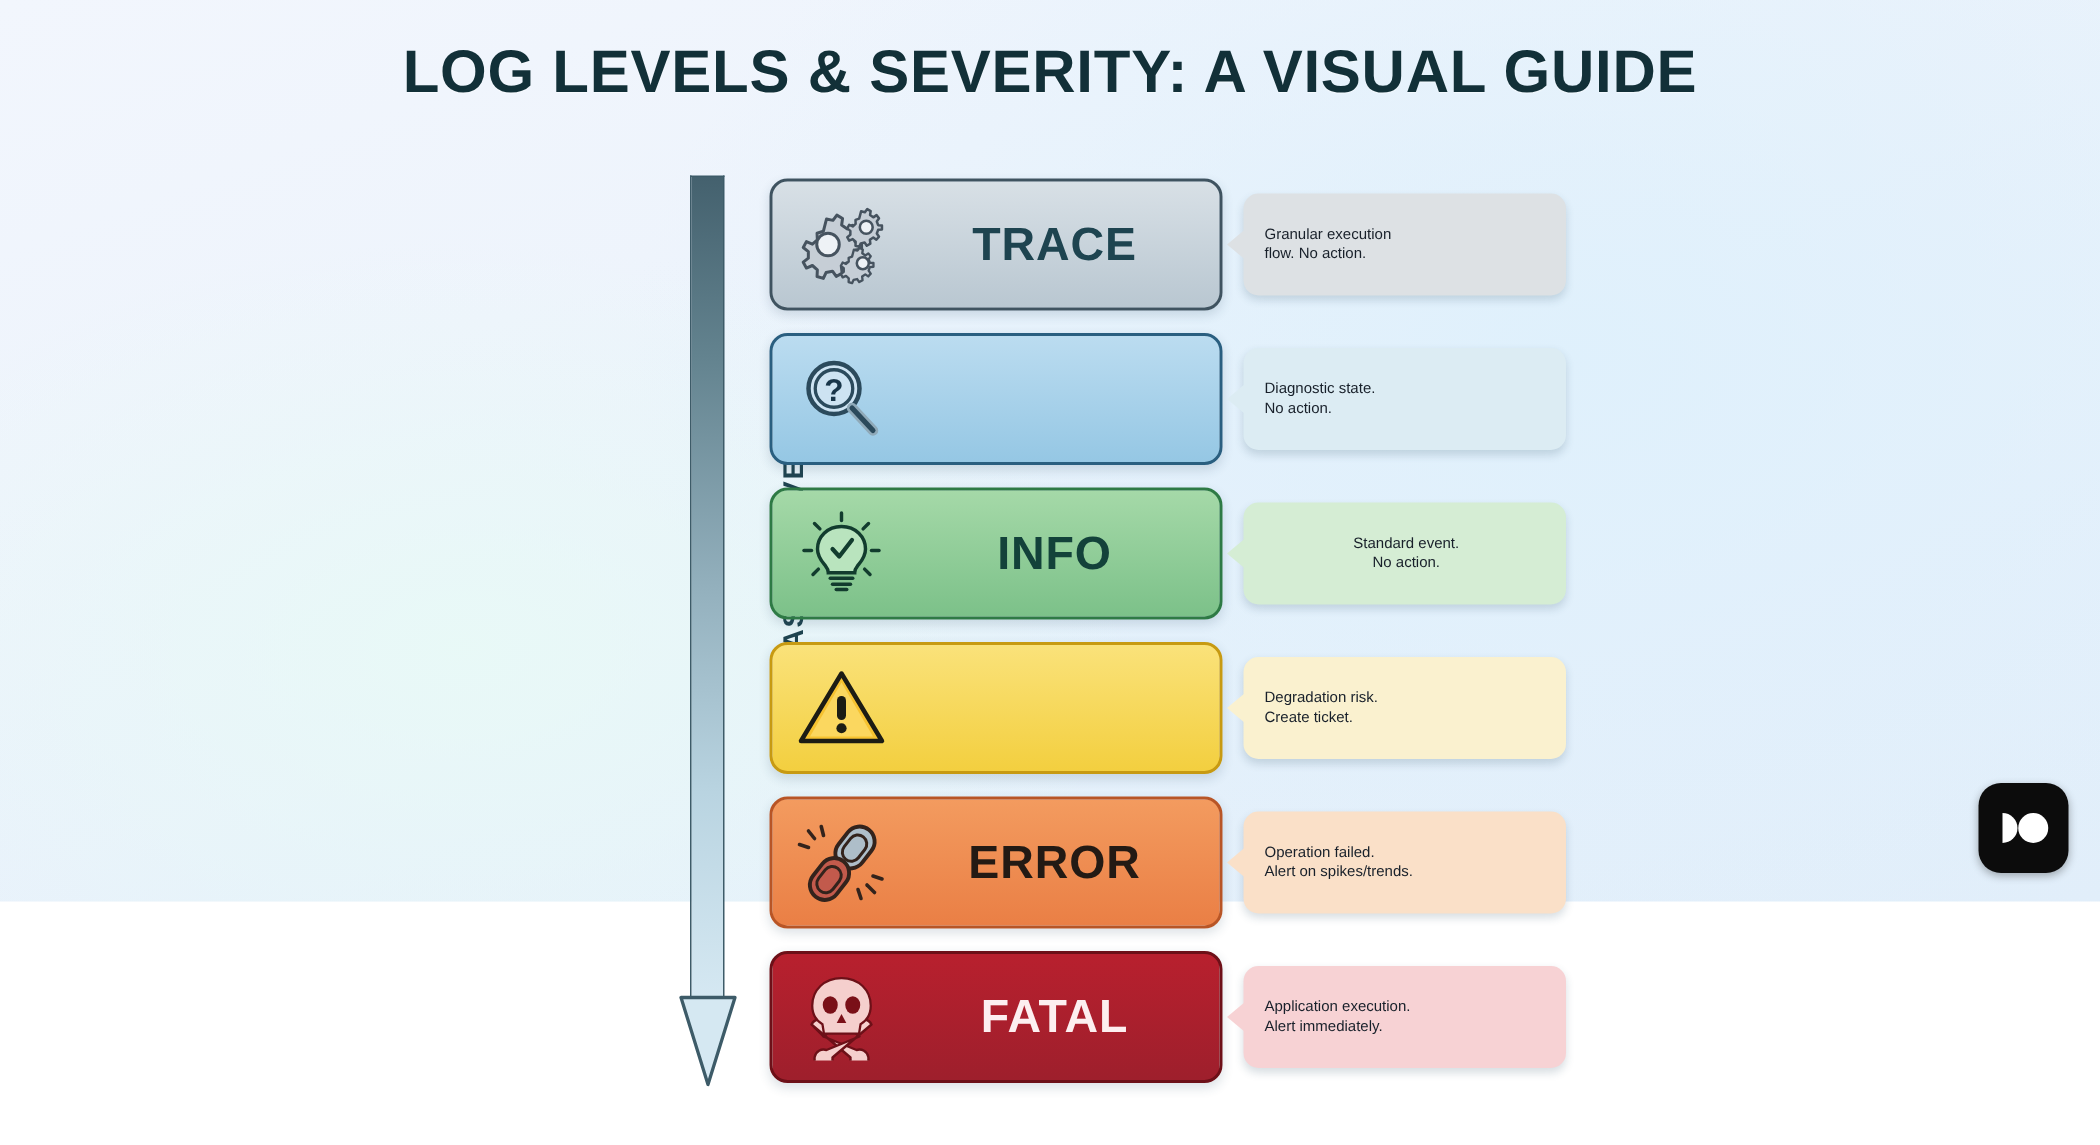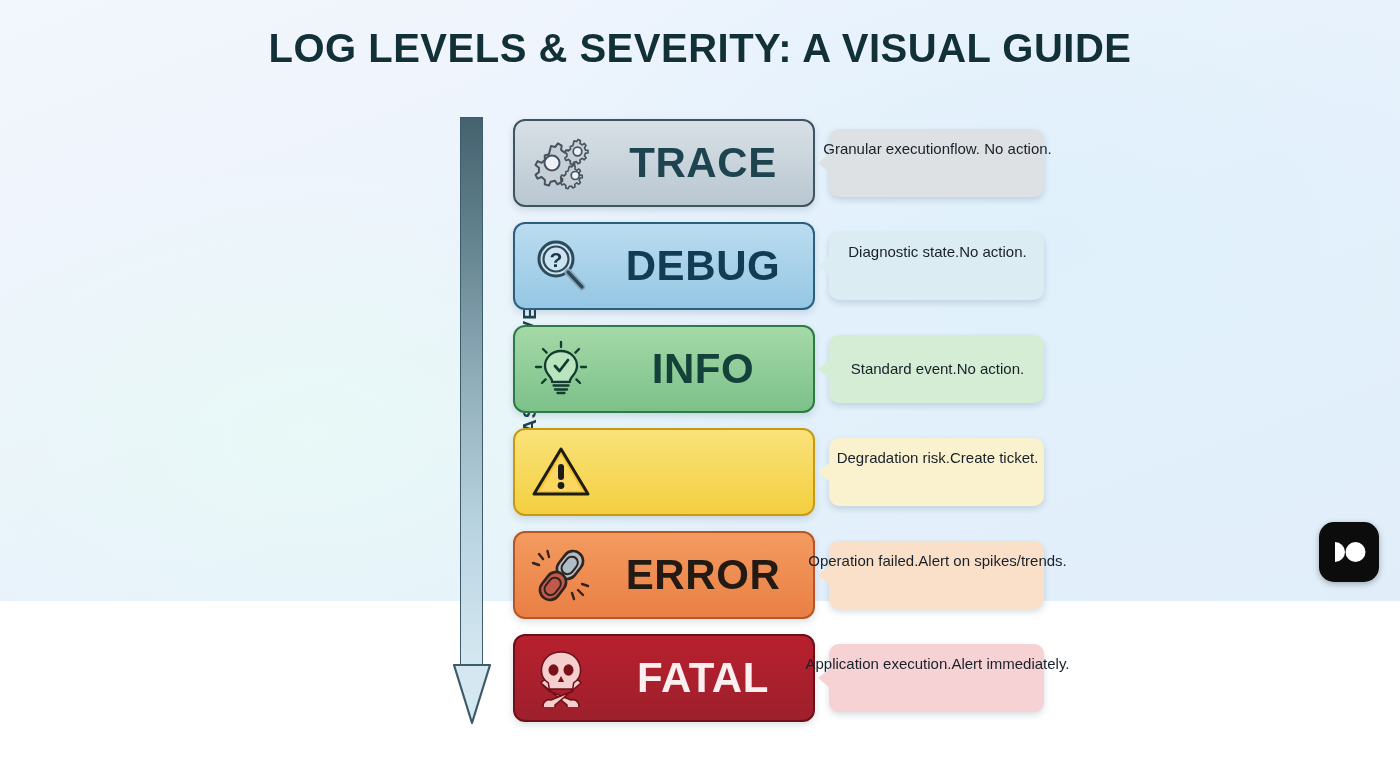--- a/index.html
+++ b/index.html
@@ -82,37 +82,37 @@
   .level-icon {
     width: 92px;
     display: flex;
     align-items: center;
     justify-content: center;
     flex: 0 0 92px;
   }
   .level-name {
     flex: 1;
     text-align: center;
-    font-size: 42px;
+    font-size: 31px;
     font-weight: 800;
     letter-spacing: 0.6px;
     padding-right: 14px;
   }
 
   
   .callout {
     position: absolute;
     left: 316px; top: 10px;
     width: 215px; height: 68px;
     border-radius: 10px;
     padding: 10px 12px 10px 14px;
     display: flex;
-    flex-direction: row;
+    flex-direction: column;
     justify-content: center;
-    font-size: 15px;
+    font-size: 10px;
     line-height: 1.33;
     color: #18202a;
     box-shadow: 0 3px 6px rgba(40,70,95,0.18);
   }
   .callout-tail {
     position: absolute;
     left: -11px; top: 50%;
     margin-top: -10px;
     width: 0; height: 0;
     border-top: 10px solid transparent;
@@ -184,21 +184,20 @@
         <svg width="58" height="58" viewBox="0 0 58 58">
         <g stroke="#2b4a5c" stroke-width="3" fill="none" stroke-linecap="round">
           <circle cx="24" cy="22" r="17" fill="#cde3f2"></circle>
           <circle cx="24" cy="22" r="12.5" fill="none" stroke-width="2.2"></circle>
           <line x1="36" y1="35" x2="50" y2="50" stroke-width="7" stroke="#8fa9b8"></line>
           <line x1="36" y1="35" x2="50" y2="50" stroke-width="3.4" stroke="#2b4a5c"></line>
         </g>
         <text x="24" y="30" text-anchor="middle" font-family="Liberation Sans, sans-serif" font-size="21" font-weight="700" fill="#19364a">?</text>
       </svg>
       </div>
-      <div class="level-name" style="color:#123c54;">DEBUG</div>
     </div>
     <div class="callout" style="background:#dcecf3;">
       <span class="callout-tail" style="border-right-color:#dcecf3;"></span>
       <span class="ctext">Diagnostic state.</span>
       <span class="ctext">No action.</span>
     </div>
       </div>
       <div class="row" style="top: 325px;">
     <div class="level-bar" style="background:linear-gradient(to bottom, #a5d9a8, #7cc189);
                 border-color:#2e7a45;">

